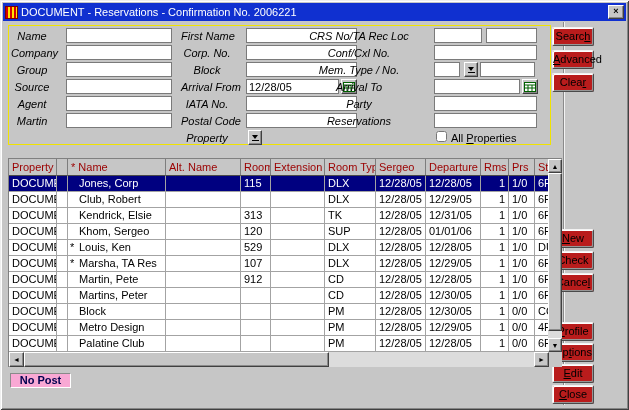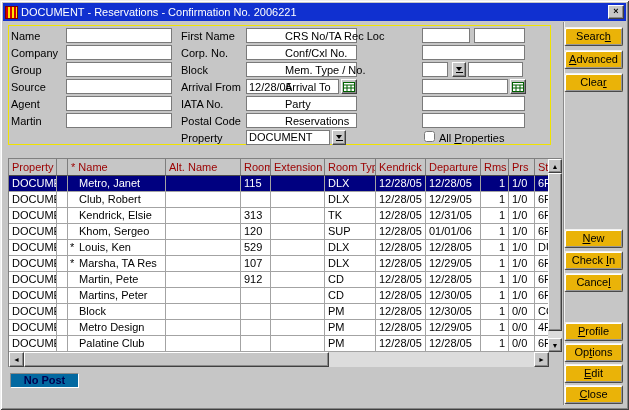--- a/index.html
+++ b/index.html
@@ -15,42 +15,42 @@
     background-image: repeating-linear-gradient(90deg,#d40000 0 2px,#ffe400 2px 4px); flex:0 0 auto; }
   .title-text { font-weight:normal; white-space:nowrap; overflow:hidden; }
   .close-btn { position:absolute; right:2px; top:2px; width:16px; height:14px; background:#c6c6c6;
     border:1px solid; border-color:#fff #404040 #404040 #fff; box-shadow: inset -1px -1px 0 #8a8a8a;
     font-size:9px; font-weight:bold; color:#000; line-height:11px; text-align:center; cursor:default; }
 
   
   .form-box { position:absolute; left:8px; top:25px; width:543px; height:120px; border:1px solid #f0e300; }
   .fcol { position:absolute; top:2px; }
   .frow { height:15px; margin-bottom:2px; display:flex; align-items:center; }
-  .flabel { display:inline-block; text-align:left; padding-right:13px; color:#000; white-space:nowrap; }
+  .flabel { display:inline-block; text-align:center; padding-right:13px; color:#000; white-space:nowrap;font-style:italic; }
   .lw1 { width:55px; } .lw2 { width:65px; } .lw3 { width:137px; }
   .fcol-left  { left:2px; }
   .fcol-mid   { left:172px; }
-  .fcol-right { left:276px; }
+  .fcol-right { left:288px; }
   .tin { height:15px; border:1px solid #7a7a7a; background:#fff; font:11px "Liberation Sans", sans-serif;
     padding:0 2px; color:#000; }
   .combo { display:inline-block; line-height:13px; white-space:nowrap; overflow:hidden; }
   .w106{width:106px} .w111{width:111px} .w93{width:93px} .w84{width:84px} .w48{width:48px}
   .w51{width:51px} .w103{width:103px} .w26{width:26px} .w55{width:55px} .w86{width:86px}
   .gap2{margin-left:2px} .gap4{margin-left:4px}
   .mini-btn { width:16px; height:15px; background:#c6c6c6; border:1px solid; border-color:#fff #404040 #404040 #fff;
     box-shadow: inset -1px -1px 0 #8a8a8a; display:inline-flex; align-items:center; justify-content:center; padding:0; }
   .dd-btn { width:14px; }
   .dd-glyph { display:flex; flex-direction:column; align-items:center; }
   .dd-glyph .tri { width:0; height:0; border-left:3px solid transparent; border-right:3px solid transparent; border-top:4px solid #000; }
   .dd-glyph .bar { width:7px; height:1px; background:#000; margin-top:1px; }
   .chk { width:11px; height:11px; margin-right:4px; accent-color:#000; }
   .chk-row { padding-left:2px; }
 
   
-  .abtn { position:absolute; left:564px; width:59px; height:19px; background:#eab308;
+  .abtn { position:absolute; left:552px; width:42px; height:19px; background:#b91c1c;
     border:1px solid; border-color:#f2f2f2 #4a4a4a #4a4a4a #f2f2f2; border-radius:2px;
     box-shadow: inset 1px 1px 0 #ffffff, inset -1px -1px 0 #969696;
     font:11px "Liberation Sans", sans-serif; color:#000; text-align:center; line-height:17px; cursor:default; }
   .vsep { position:absolute; left:563px; top:22px; width:2px; height:383px;
     border-left:1px solid #8a8a8a; border-right:1px solid #f2f2f2; }
 
   
   .tbl { position:absolute; left:8px; top:158px; width:554px; height:209px; background:#c6c6c6;
     border-left:1px solid #808080; border-top:1px solid #808080; }
   .ghead { display:flex; height:17px; width:540px; }
@@ -78,21 +78,21 @@
     display:flex; align-items:center; justify-content:center; flex:0 0 auto; }
   .vscroll .sb-btn { height:14px; width:14px; }
   .hscroll .sb-btn { width:15px; height:15px; }
   .sb-thumb { background:#c6c6c6; border:1px solid; border-color:#fff #404040 #404040 #fff;
     box-shadow: inset -1px -1px 0 #8a8a8a; flex:0 0 auto; }
   .v-thumb { height:158px; width:14px; }
   .h-thumb { width:305px; height:15px; }
   .sb-track { flex:1 1 auto; }
 
   
-  .no-post { position:absolute; left:10px; top:373px; width:69px; height:15px; background:#0369a1;
+  .no-post { position:absolute; left:10px; top:373px; width:61px; height:15px; background:#f9a8d4;
     color:#00004f; font-weight:bold; text-align:center; line-height:13px;
     border:1px solid; border-color:#8a8a8a #ffffff #ffffff #8a8a8a; }
   u { text-decoration:underline; }
 </style>
 </head>
 <body>
 
 <div class="window">
 
   <div class="titlebar">
@@ -159,21 +159,20 @@
       <div class="frow">
           <span class="flabel lw2">IATA No.</span>
           <input class="tin w111" value="" style="">
         </div>
       <div class="frow">
           <span class="flabel lw2">Postal Code</span>
           <input class="tin w111" value="" style="">
         </div>
       <div class="frow">
           <span class="flabel lw2">Property</span>
-          <span class="tin combo w84">DOCUMENT</span>
           <span class="mini-btn dd-btn gap2">
             <span class="dd-glyph">
               <span class="tri"></span>
               <span class="bar"></span>
             </span>
           </span>
         </div>
     </div>
 
     <div class="fcol fcol-right">
@@ -240,31 +239,31 @@
 
   <div class="tbl">
     <div class="ghead">
       <span class="h w-prop">Property</span>
       <span class="h w-star"></span>
       <span class="h w-name">* Name</span>
       <span class="h w-alt">Alt. Name</span>
       <span class="h w-room">Room</span>
       <span class="h w-ext">Extension</span>
       <span class="h w-type">Room Type</span>
-      <span class="h w-arr">Kendrick</span>
+      <span class="h w-arr">Sergeo</span>
       <span class="h w-dep">Departure</span>
       <span class="h w-rms">Rms</span>
       <span class="h w-prs">Prs</span>
       <span class="h w-sta">Sta</span>
     </div>
     <div class="gbody">
   <div class="trow sel">
     <span class="c w-prop">DOCUME</span>
     <span class="c w-star"></span>
-    <span class="c w-name c-name"><span class="star"></span><span>Metro, Janet</span></span>
+    <span class="c w-name c-name"><span class="star"></span><span>Jones, Corp</span></span>
     <span class="c w-alt"></span>
     <span class="c w-room">115</span>
     <span class="c w-ext"></span>
     <span class="c w-type">DLX</span>
     <span class="c w-arr">12/28/05</span>
     <span class="c w-dep">12/28/05</span>
     <span class="c w-rms num">1</span>
     <span class="c w-prs">1/0</span>
     <span class="c w-sta">6PM</span>
   </div>

